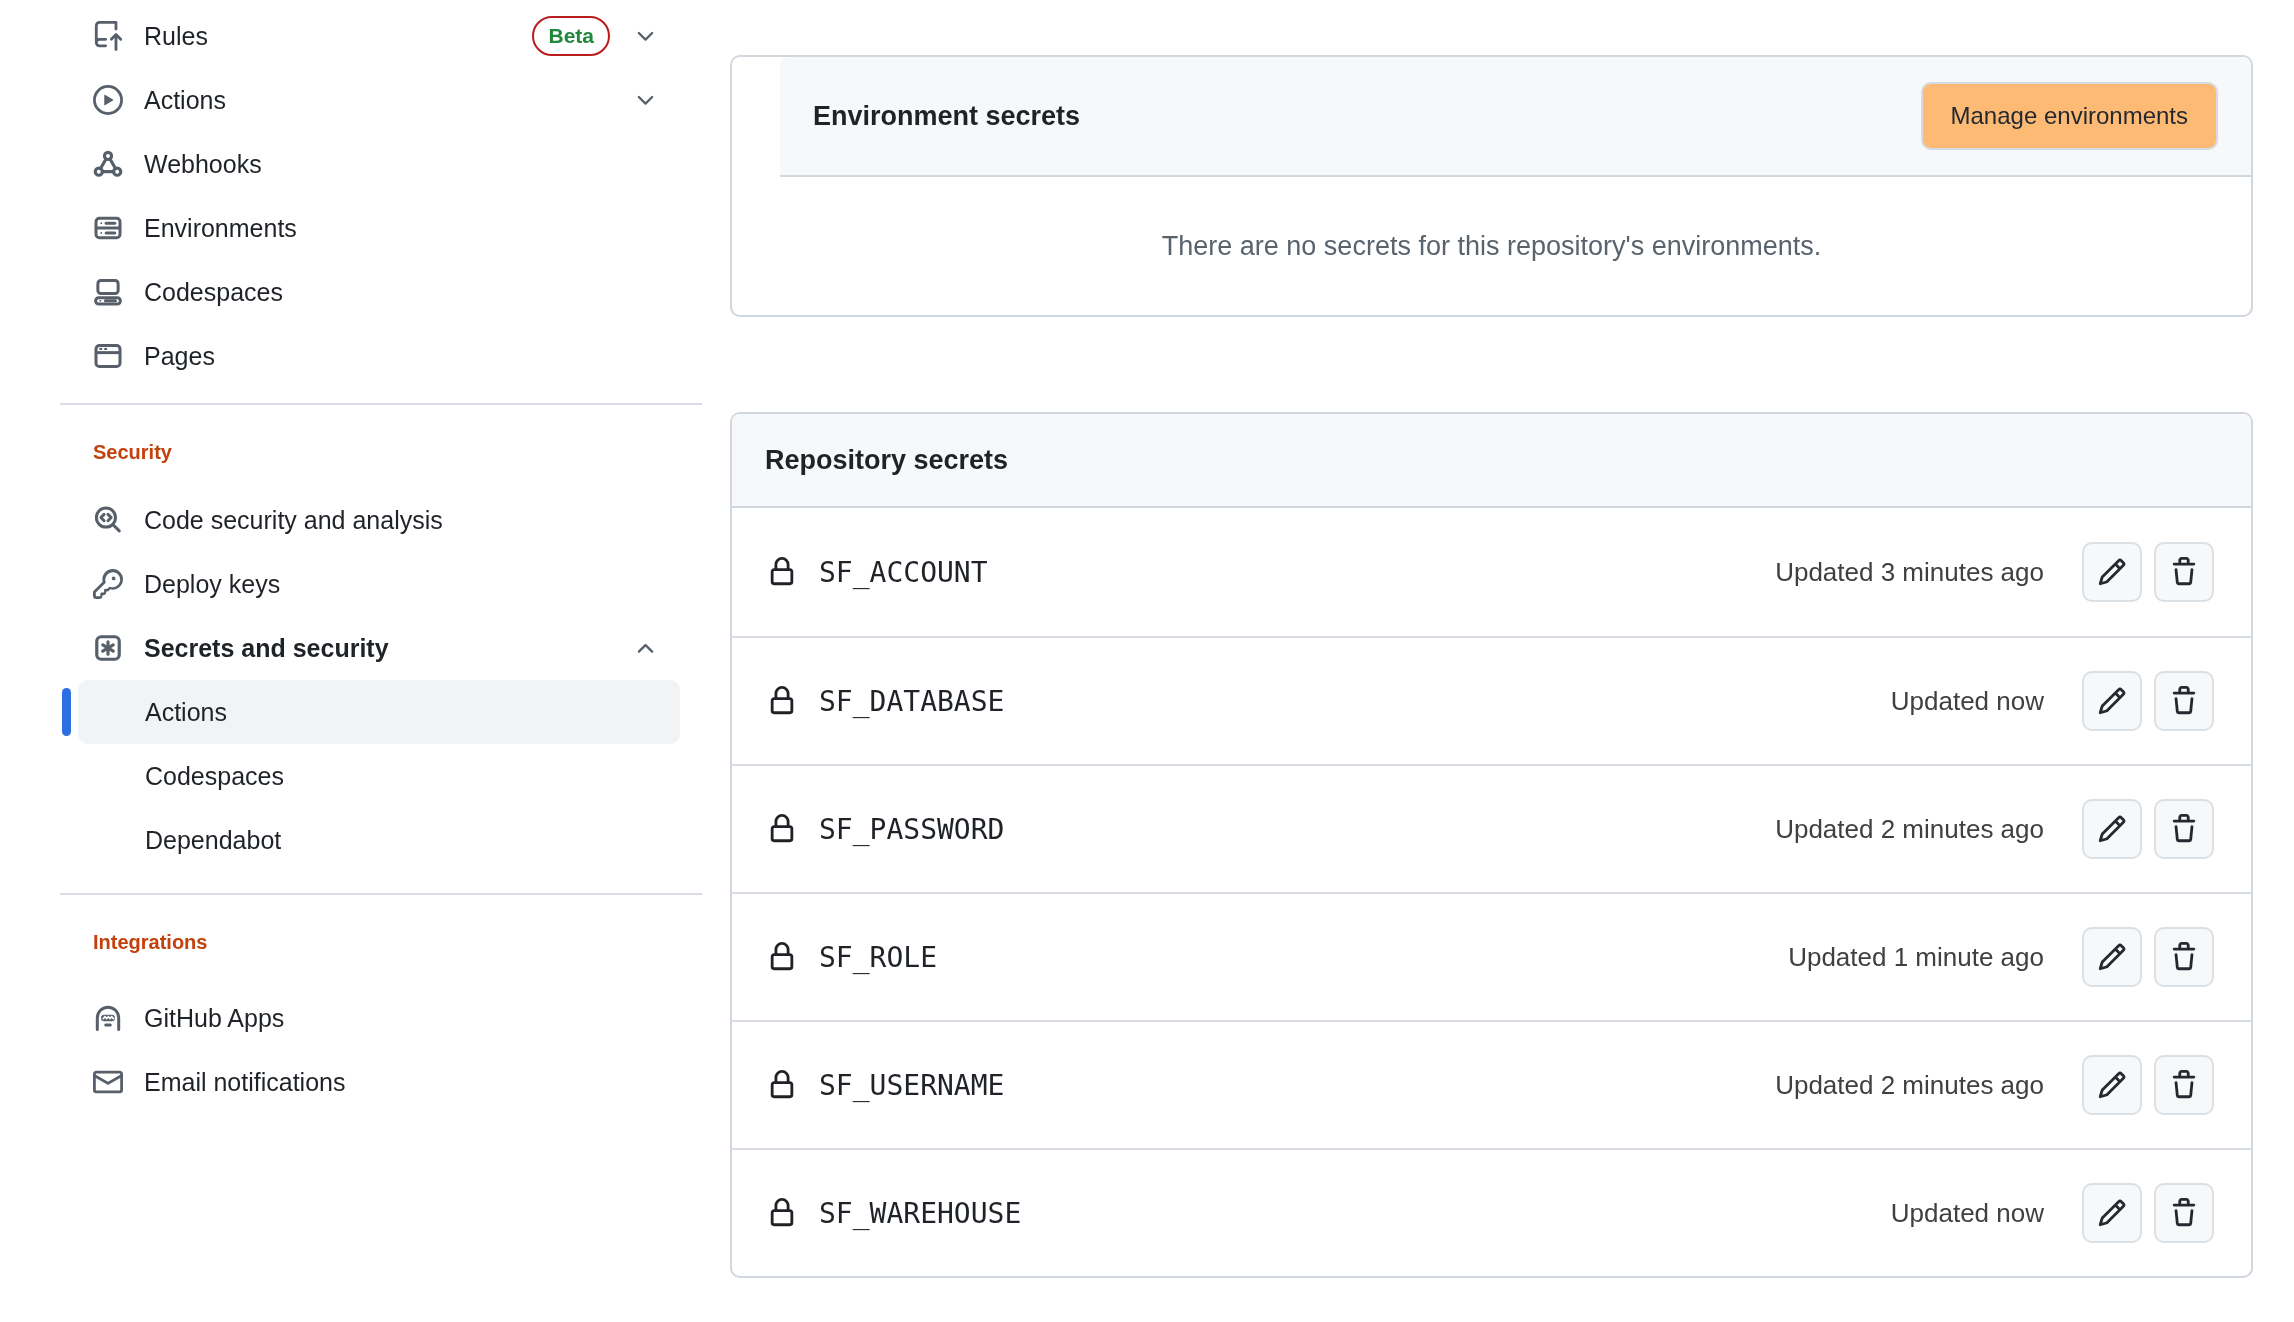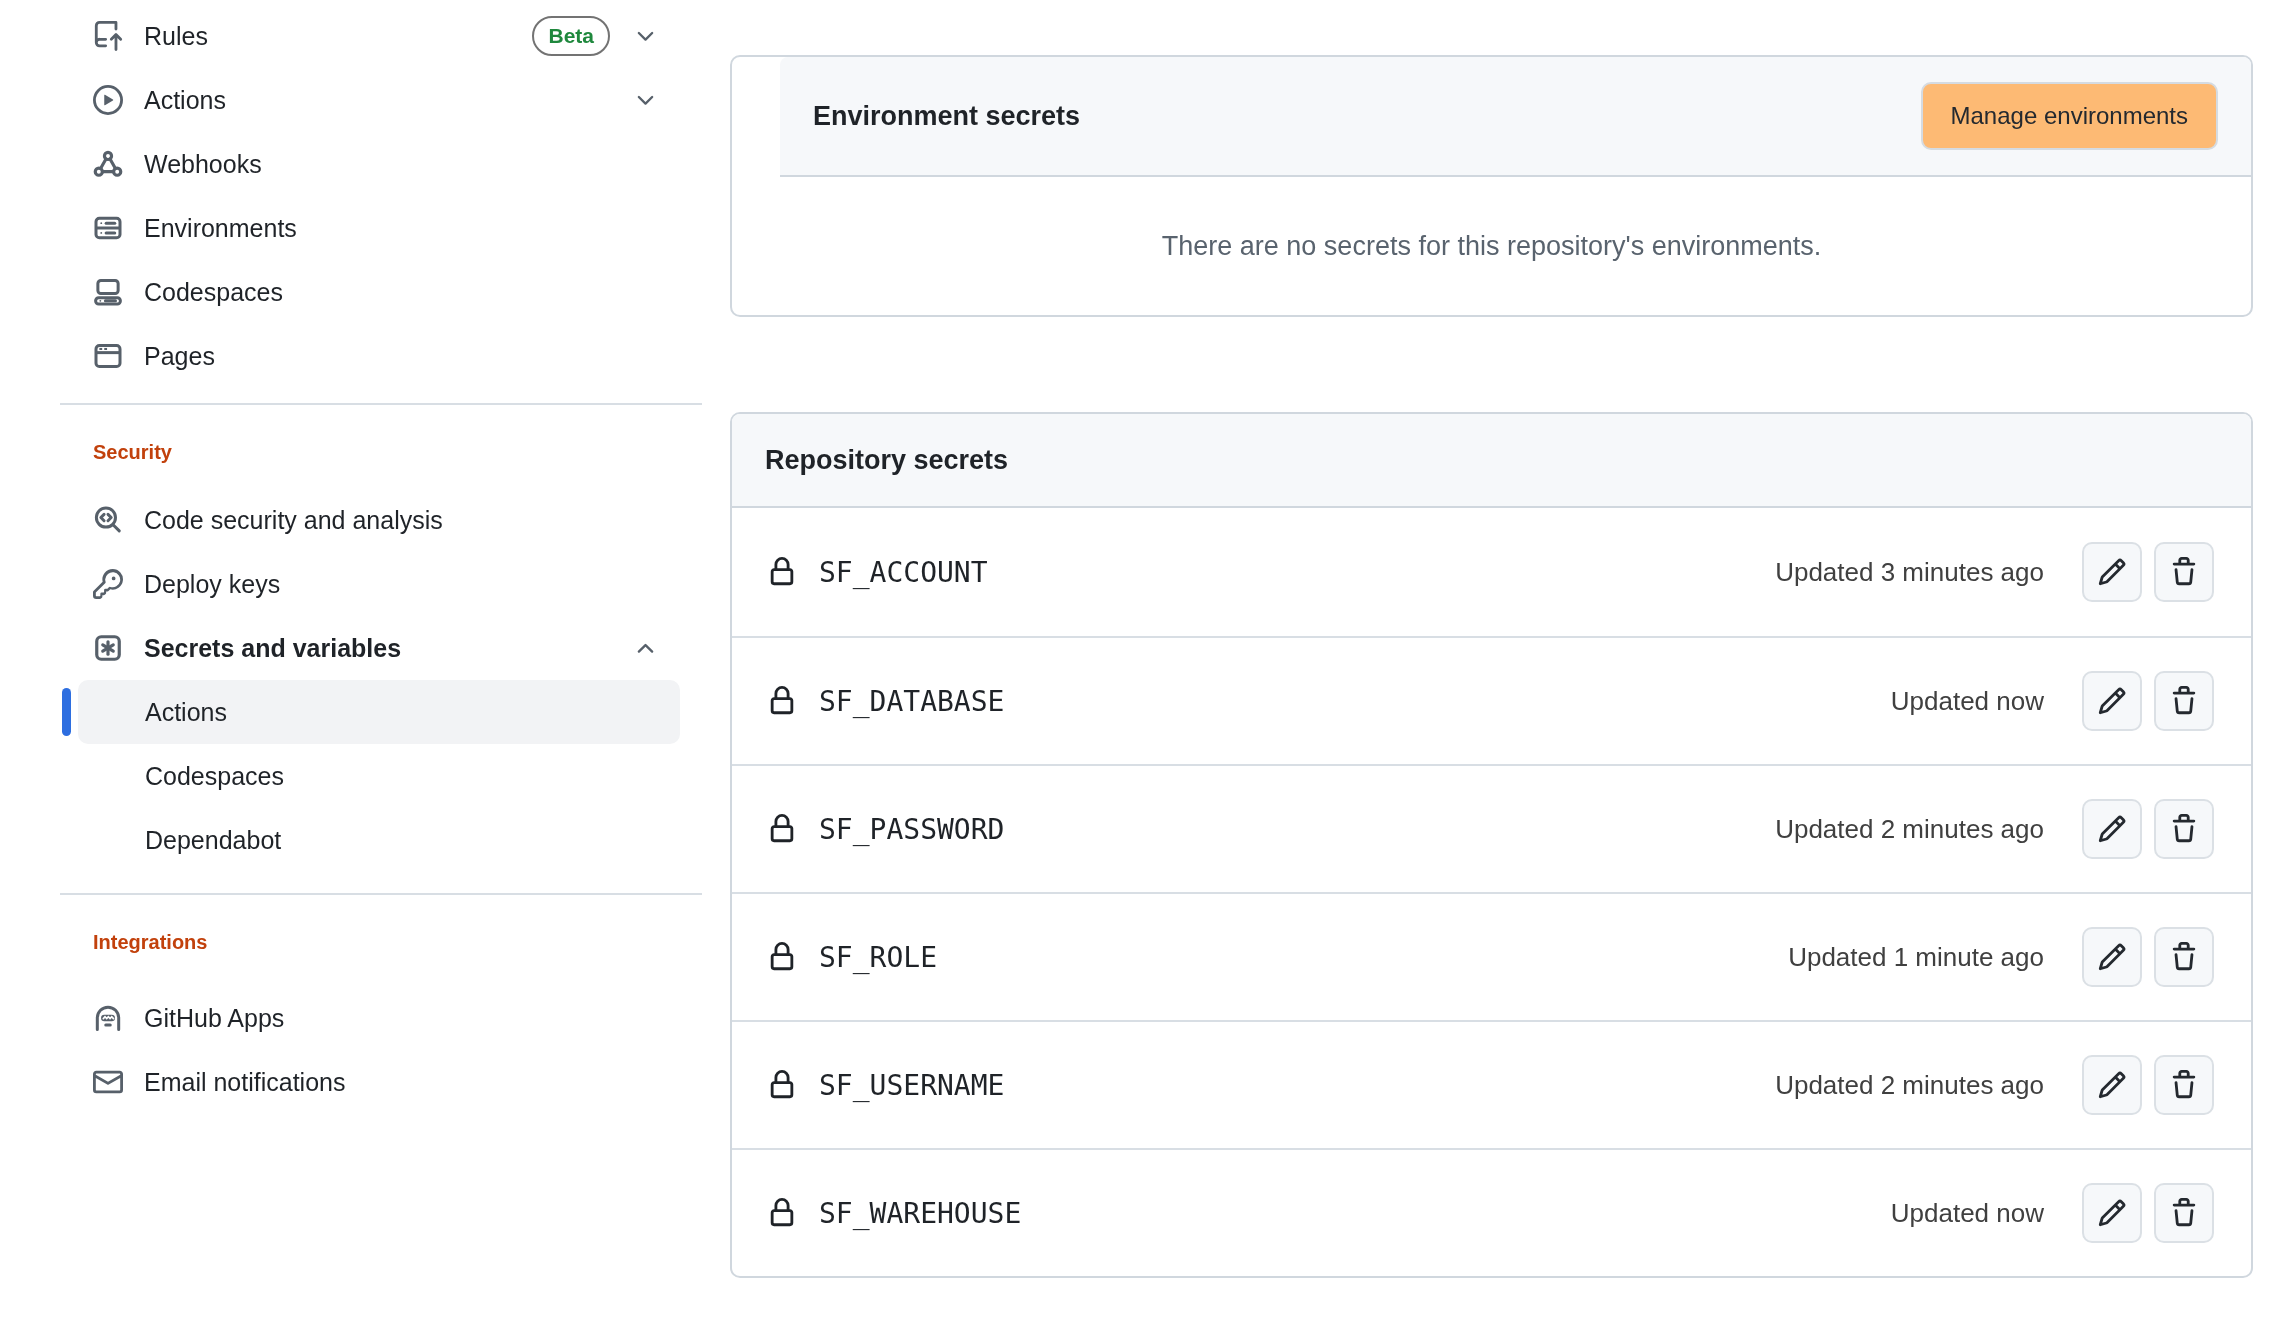--- a/index.html
+++ b/index.html
@@ -9,21 +9,21 @@
   
   .sidebar{position:absolute;left:60px;top:0;width:642px;}
   .nav-list{padding-top:4px;}
   .nav-item{display:flex;align-items:center;height:64px;cursor:pointer;}
   .nav-icon{width:30px;height:30px;margin-left:33px;color:#57606a;flex:none;display:flex;}
   .nav-icon svg{width:100%;height:100%;}
   .nav-label{margin-left:21px;font-size:25px;color:#1f2328;white-space:nowrap;}
   .nav-label.bold{font-weight:700;}
   .flex-spacer{flex:1;}
   .beta-badge{display:flex;align-items:center;height:36px;padding:0 14px;margin-right:23px;
-      border:2px solid #737373;border-radius:20px;color:#1f883d;font-size:21px;font-weight:600;}
+      border:2px solid #b91c1c;border-radius:20px;color:#1f883d;font-size:21px;font-weight:600;}
   .chevron{width:25px;height:25px;color:#57606a;margin-right:44px;flex:none;display:flex;}
   .chevron svg{width:100%;height:100%;}
   .side-divider{border:none;border-top:2px solid #d8dee4;margin:15px 0 0 0;}
   .side-divider.second{margin-top:21px;}
   .section-title{margin:36px 0 0 33px;font-size:20px;font-weight:700;color:#c2410c;}
   .section-items{margin-top:24px;}
   .section-items.integrations{margin-top:32px;}
   .sub-row{position:relative;height:64px;display:flex;align-items:center;cursor:pointer;}
   .sub-label{margin-left:85px;font-size:25px;color:#1f2328;position:relative;z-index:1;}
   .sub-row.selected .pill{position:absolute;left:18px;right:22px;top:0;bottom:0;
@@ -179,21 +179,21 @@
 
       <div class="nav-item">
         <span class="nav-icon">
           <svg viewBox="0 0 16 16" fill="none" stroke="currentColor" stroke-width="1.7" stroke-linecap="round">
             <rect x="2" y="2" width="12" height="12" rx="2.4"></rect>
             <path d="M8 4.7v6.6"></path>
               <path d="M5.2 6.3l5.6 3.4"></path>
               <path d="M10.8 6.3 5.2 9.7"></path>
           </svg>
         </span>
-        <span class="nav-label bold">Secrets and variables</span>
+        <span class="nav-label bold">Secrets and security</span>
         <span class="flex-spacer"></span>
         <span class="chevron">
           <svg viewBox="0 0 16 16" fill="currentColor">
               <path d="M3.22 10.53a.749.749 0 0 1 0-1.06l4.25-4.25a.749.749 0 0 1 1.06 0l4.25 4.25a.749.749 0 1 1-1.06 1.06L8 6.811l-3.72 3.719a.749.749 0 0 1-1.06 0Z"></path>
             </svg>
         </span>
       </div>
 
       <div class="sub-row selected">
         <span class="pill"></span>

